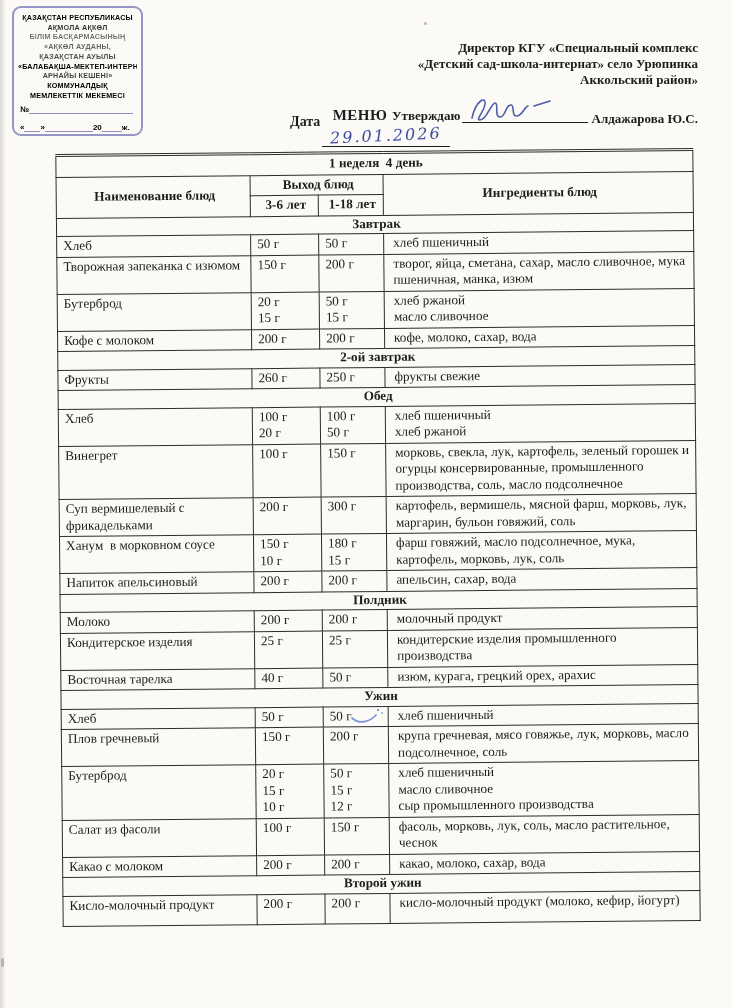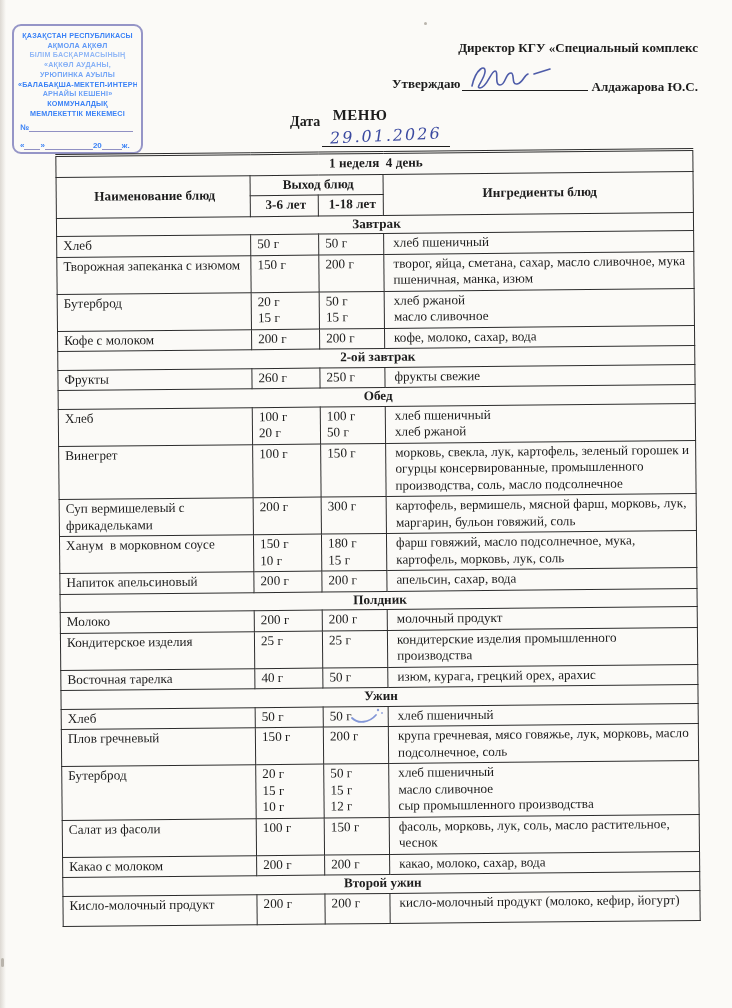--- a/index.html
+++ b/index.html
@@ -8,24 +8,24 @@
     background:#fbfaf7;
     font-family:"Liberation Serif", serif;
     color:#1d1d1d;
   }
   .edge-left{position:absolute;left:0;top:0;width:6px;height:1008px;
     background:linear-gradient(90deg,#ddd9d3,rgba(251,250,247,0));}
   .speck{position:absolute;background:#b9b4ac;border-radius:50%;}
 
   
   .stamp{
-    position:absolute;left:12px;top:24px;width:131px;height:130px;
+    position:absolute;left:12px;top:6px;width:131px;height:130px;
     border:2px solid rgba(124,124,186,.8);border-radius:9px;
     font-family:"Liberation Sans", sans-serif;
-    color:#3b82f6;box-sizing:border-box;padding:5px 4px 0 4px;
+    color:#000000;box-sizing:border-box;padding:5px 4px 0 4px;
   }
   .stamp-line{font-size:7.2px;font-weight:bold;line-height:9.7px;text-align:center;
     letter-spacing:.2px;white-space:nowrap;overflow:hidden;}
   .stamp-line:nth-child(2){opacity:.8}
   .stamp-line:nth-child(3){opacity:.55}
   .stamp-line:nth-child(4){opacity:.6}
   .stamp-line:nth-child(5){opacity:.7}
   .stamp-line:nth-child(7){opacity:.75}
   .stamp-number{position:absolute;left:6px;right:8px;top:96px;
     font-size:8px;font-weight:bold;display:flex;align-items:flex-end;}
@@ -77,21 +77,21 @@
 <div class="edge-left"></div>
 <div class="speck" style="left:424px;top:22px;width:3px;height:3px;"></div>
 <div class="speck" style="left:1px;top:958px;width:3px;height:9px;border-radius:2px;"></div>
 
 <div class="stamp">
   <div>
       <div class="stamp-line">ҚАЗАҚСТАН РЕСПУБЛИКАСЫ</div>
       <div class="stamp-line">АҚМОЛА АҚКӨЛ</div>
       <div class="stamp-line">БІЛІМ БАСҚАРМАСЫНЫҢ</div>
       <div class="stamp-line">«АҚКӨЛ АУДАНЫ,</div>
-      <div class="stamp-line">УРЮПИНКА АУЫЛЫ</div>
+      <div class="stamp-line">ҚАЗАҚСТАН АУЫЛЫ</div>
       <div class="stamp-line">«БАЛАБАҚША-МЕКТЕП-ИНТЕРНАТ»</div>
       <div class="stamp-line">АРНАЙЫ КЕШЕНІ»</div>
       <div class="stamp-line">КОММУНАЛДЫҚ</div>
       <div class="stamp-line">МЕМЛЕКЕТТІК МЕКЕМЕСІ</div>
     </div>
   <div class="stamp-number">
     <span>№</span>
     <span class="ln"></span>
   </div>
   <div class="stamp-date">
@@ -100,20 +100,22 @@
     <span>»</span>
     <span class="ln" style="width:48px"></span>
     <span>20</span>
     <span class="ln" style="width:20px"></span>
     <span>ж.</span>
   </div>
 </div>
 
 <div class="approval">
   <div class="l">Директор КГУ «Специальный комплекс</div>
+  <div class="l">«Детский сад-школа-интернат» село Урюпинка</div>
+  <div class="l">Аккольский район»</div>
   <div class="approve-row">
     <span>Утверждаю</span>
     <span class="ln"></span>
     <span class="approver">Алдажарова Ю.С.</span>
     <svg class="signature" width="96" height="36" viewBox="0 0 96 36">
       <path d="M8,26 C12,8 22,4 21,12 C20,20 11,28 16,28 C23,28 27,11 31,11 C35,11 30,25 36,25 C42,25 41,13 47,13 C51,13 47,25 53,24 C59,23 60,15 64,14" fill="none" stroke="#3b4aa0" stroke-width="1.6" stroke-linecap="round" opacity="0.9"></path>
       <path d="M70,14 L86,9" fill="none" stroke="#3b4aa0" stroke-width="1.6" stroke-linecap="round" opacity="0.9"></path>
     </svg>
   </div>
 </div>

